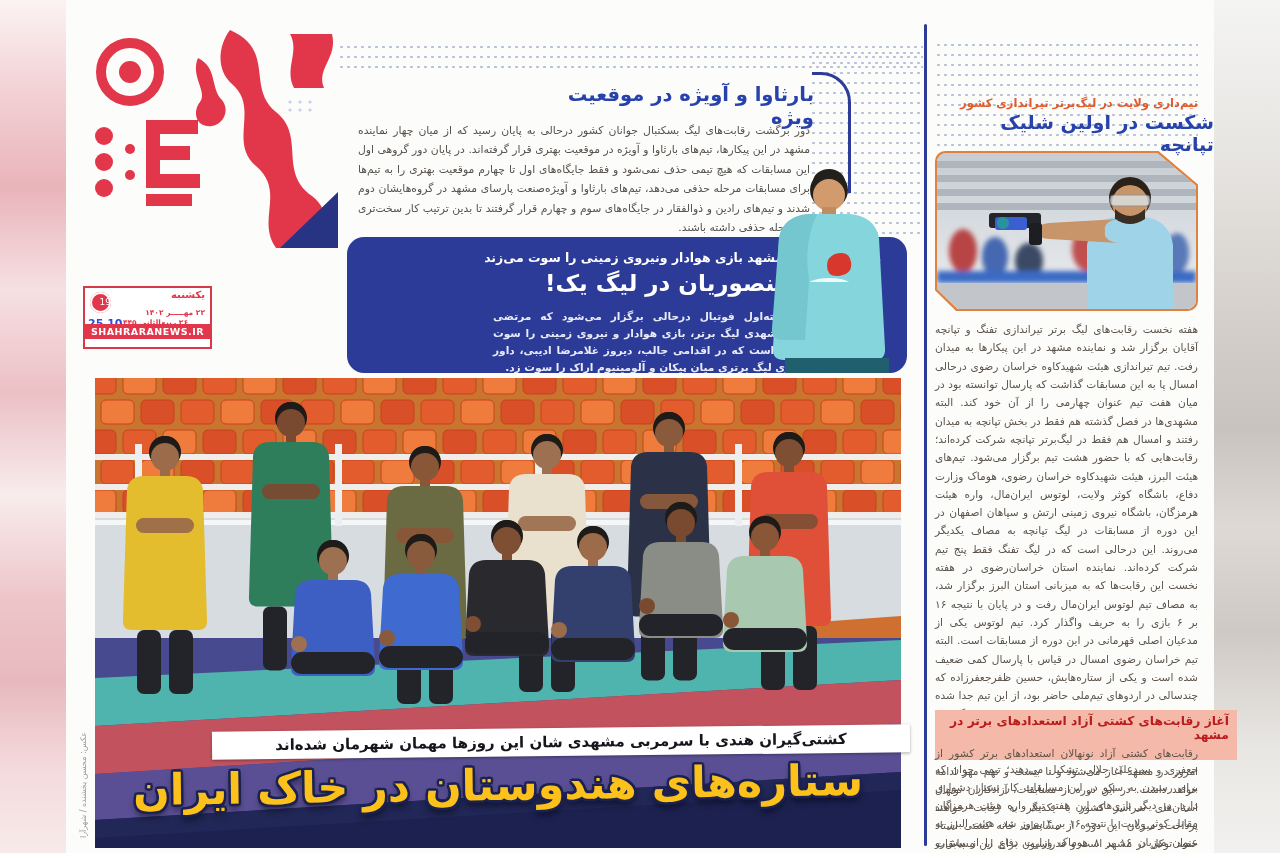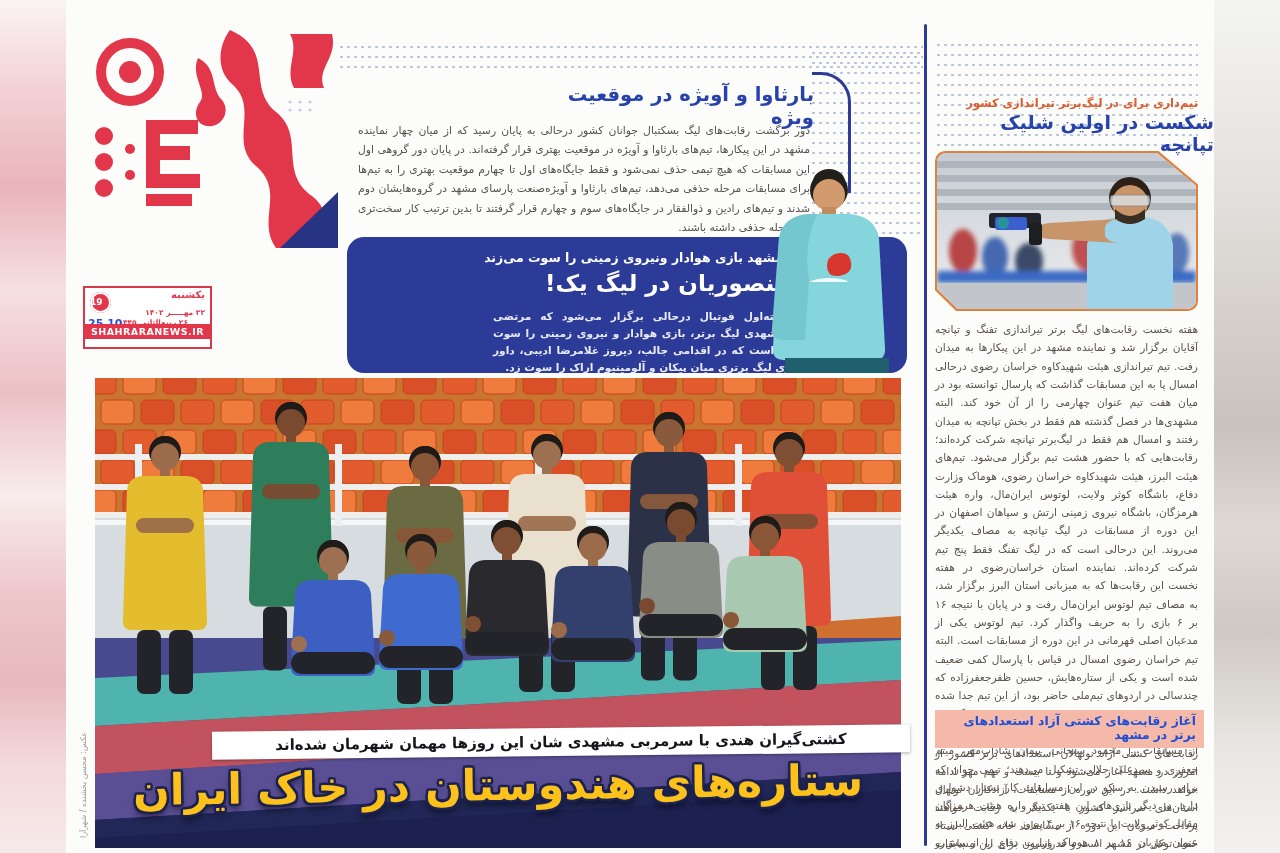--- a/index.html
+++ b/index.html
@@ -27,21 +27,21 @@
     background-image:radial-gradient(circle,rgba(122,143,192,.55) 1.05px,rgba(0,0,0,0) 1.45px);
     background-size:7px 10px;
   }
   
   #issue-number{left:10px;top:247px;width:130px;text-align:center;color:#e2364a;
     font-size:29px;font-weight:bold;letter-spacing:7px;}
   #date-box{left:17px;top:286px;width:129px;height:63px;border:2px solid #d93848;
     background:#fff;box-sizing:border-box;}
   #date-box .day{position:absolute;right:5px;top:1px;color:#e2364a;font-size:10px;font-weight:bold;}
   #date-box .badge{position:absolute;left:5px;top:4px;width:21px;height:21px;border-radius:50%;
-    background:#e2364a;color:#fff;font-size:9px;font-weight:bold;text-align:left;line-height:21px;
+    background:#e2364a;color:#fff;font-size:9px;font-weight:normal;text-align:right;line-height:21px;
     box-shadow:0 0 0 2px #fff inset;}
   #date-box .d1{position:absolute;right:5px;top:20px;color:#e2364a;font-size:7.5px;font-weight:bold;}
   #date-box .d2{position:absolute;right:22px;top:30px;color:#e2364a;font-size:7.5px;font-weight:bold;}
   #date-box .misc{position:absolute;left:3px;top:29px;color:#2b4bd8;font-size:11px;font-weight:bold;}
   #date-box .site{position:absolute;left:0;bottom:8px;width:100%;height:15px;background:#e2364a;
     color:#fff;font-size:9.5px;font-weight:bold;text-align:center;line-height:15px;letter-spacing:.5px;}
   
   #top-headline{left:480px;top:83px;width:268px;text-align:right;color:#2742ab;
     font-size:19.5px;font-weight:bold;}
   #top-body{left:292px;top:121px;width:452px;height:100px;color:#56514d;font-size:10.8px;
@@ -59,22 +59,22 @@
   #right-kicker{left:869px;top:96px;width:263px;text-align:right;color:#e05a2c;
     font-size:11.5px;font-weight:bold;}
   #right-headline{left:885px;top:111px;width:263px;text-align:right;color:#2742ab;
     font-size:19px;font-weight:bold;}
   #shooter-wrap{left:869px;top:151px;width:263px;height:160px;background:#e0823f;
     clip-path:polygon(0% 0%,85% 0%,100% 21%,100% 100%,8% 100%,0% 87%);border-radius:10px;}
   #shooter-inner{position:absolute;left:2px;top:2px;width:259px;height:156px;overflow:hidden;
     clip-path:polygon(0% 0%,85% 0%,100% 21%,100% 100%,8% 100%,0% 87%);border-radius:9px;background:#dfe3e7;}
   #right-body{left:869px;top:320px;width:263px;color:#5c544c;font-size:10.6px;line-height:1.73;
     text-align:justify;}
-  #sub-head{left:869px;top:710px;width:269px;box-sizing:border-box;background:#f5b9a9;
-    color:#1d4ed8;font-size:12.3px;font-weight:bold;text-align:right;padding:4px 8px 6px;}
+  #sub-head{left:869px;top:710px;width:302px;box-sizing:border-box;background:#f5b9a9;
+    color:#b91c1c;font-size:12.3px;font-weight:bold;text-align:right;padding:4px 8px 18px;}
   #sub-body{left:869px;top:744px;width:263px;color:#5c544c;font-size:10.6px;line-height:1.7;
     text-align:justify;}
   
   #photo{left:29px;top:378px;width:806px;height:470px;overflow:hidden;background:#c9742f;}
   #caption{left:146px;top:728px;width:682px;background:#ffffff;color:#15151c;font-size:15px;
     font-weight:bold;text-align:center;padding:5px 8px;transform:rotate(-.6deg);
     box-shadow:0 1px 3px rgba(0,0,0,.35);}
   #big-headline{left:29px;top:760px;width:806px;text-align:center;color:#fcc21b;font-size:43px;
     font-weight:bold;transform:rotate(-.8deg);
     text-shadow:2.5px 0 0 #1b2150,-2.5px 0 0 #1b2150,0 2.5px 0 #1b2150,0 -2.5px 0 #1b2150,
@@ -147,21 +147,21 @@
     <rect x="57" y="41" width="14" height="10" fill="#c08b5e"></rect>
     <path d="M14 72 q4 -22 30 -24 l40 0 q26 2 30 24 l6 110 q1 12 -11 12 l-90 0 q-12 0 -11 -12 z" fill="#84d5dc"></path>
     <path d="M14 72 q4 -22 30 -24 l8 0 q-14 30 -8 66 l-4 60 -22 0 q-12 0 -11 -12 z" fill="#74c6cf"></path>
     <path d="M70 88 q14 -4 16 8 q2 12 -12 14 q-12 1 -12 -10 q0 -9 8 -12 z" fill="#d8372e"></path>
     <path d="M64 112 q14 0 20 4 l-40 0 q8 -4 20 -4 z" fill="#ffffff" opacity=".85"></path>
     <rect x="20" y="192" width="104" height="15" fill="#1f5f6e"></rect>
   </svg>
 
   <div class="abs" id="sep"></div>
 
-  <div class="abs rtl" id="right-kicker">تیم‌داری برای در لیگ‌برتر تیراندازی کشور</div>
+  <div class="abs rtl" id="right-kicker">تیم‌داری ولایت در لیگ‌برتر تیراندازی کشور</div>
   <div class="abs rtl" id="right-headline">شکست در اولین شلیک تپانچه</div>
 
   <div class="abs" id="shooter-wrap">
     <div id="shooter-inner">
       <svg width="259" height="156" viewBox="0 0 259 156" aria-label="تیرانداز تپانچه">
         <defs>
           <linearGradient id="bgst" x1="0" y1="0" x2="0" y2="1">
             <stop offset="0" stop-color="#c6ccd3"></stop>
               <stop offset="1" stop-color="#eef0f1"></stop>
           </linearGradient>

